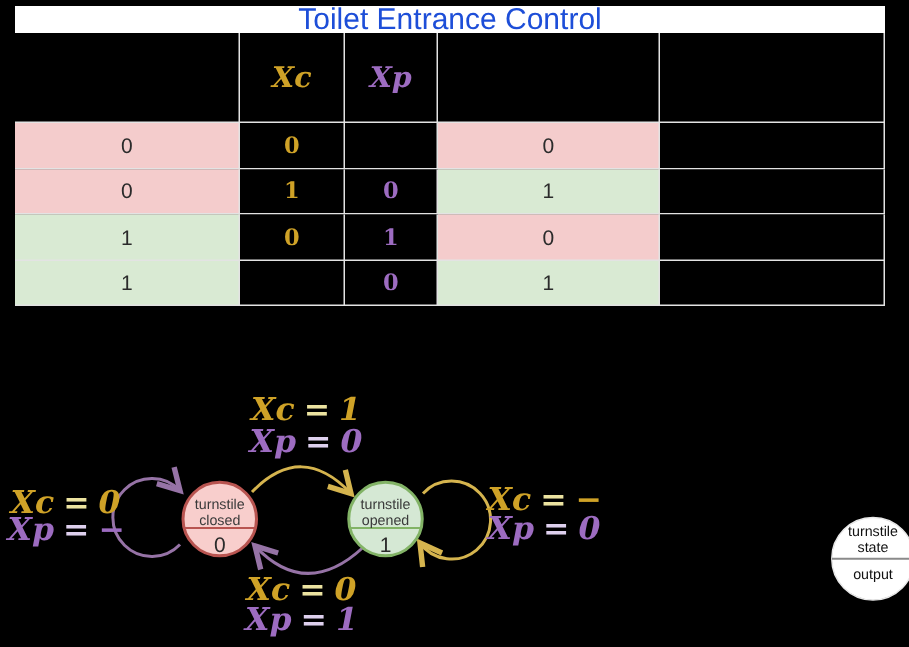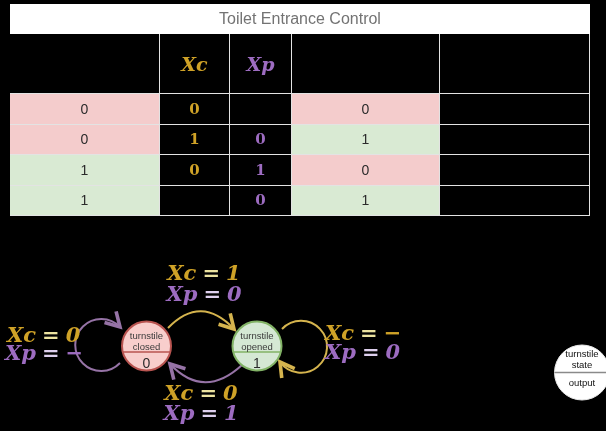--- a/index.html
+++ b/index.html
@@ -1,21 +1,21 @@
 <!DOCTYPE html>
 <html><head>
 <meta charset="utf-8">
 <style>
   html,body{margin:0;padding:0;background:#000;width:606px;height:431px;overflow:hidden;
     font-family:"Liberation Sans",sans-serif;}
   .stage{position:relative;width:606px;height:431px;background:#000;}
 
   
   .table-wrap{position:absolute;left:10px;top:4px;width:580px;}
-  .tbl-title{height:30px;background:#ffffff;color:#737373;font-size:16px;
+  .tbl-title{height:18px;background:#ffffff;color:#1d4ed8;font-size:20px;
     display:flex;align-items:center;justify-content:center;}
   .grid{display:grid;grid-template-columns:150px 70px 62px 148px 150px;}
   .cell{display:flex;align-items:center;justify-content:center;
     border-right:1px solid #e3e3e3;border-bottom:1px solid #e3e3e3;
     font-size:14px;color:#2b2b2b;box-sizing:border-box;}
   .hcell{height:60px;background:#000;}
   .dcell{height:30.5px;}
   .bg-black{background:#000;}
   .bg-pink{background:#f4cccc;}
   .bg-green{background:#d9ead3;}

